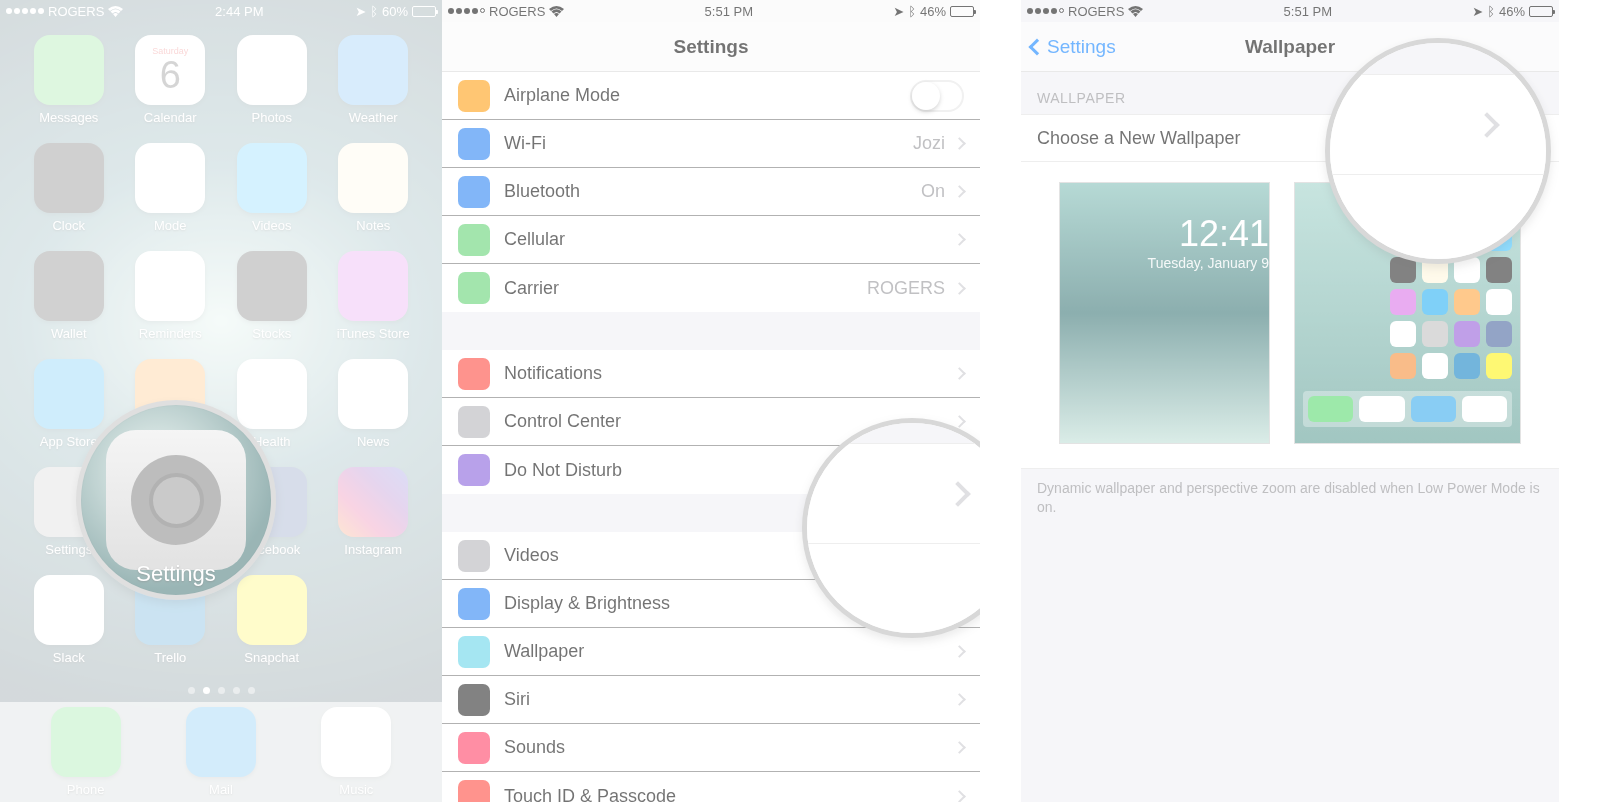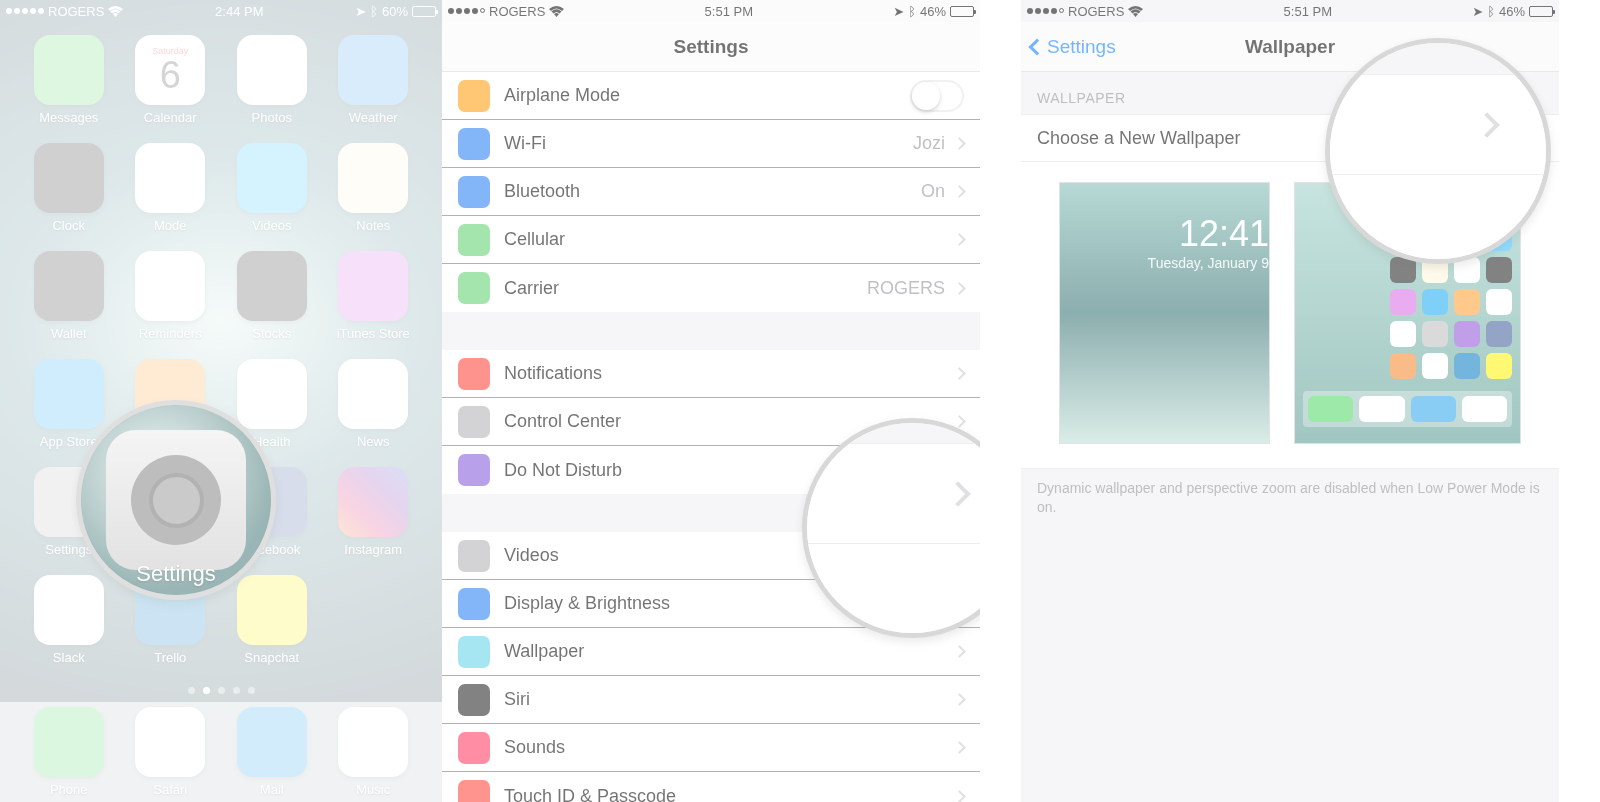--- a/index.html
+++ b/index.html
@@ -220,24 +220,20 @@
         <span></span>
         <span></span>
     </div>
 
     <div class="dock" id="home-dock">
         <div class="app">
           <div class="app-icon" style="background: rgb(78, 216, 100);"></div>
           <div class="app-label">Phone</div>
         </div>
         <div class="app">
-          <div class="app-icon" style="background: rgb(255, 255, 255);"></div>
-          <div class="app-label">Safari</div>
-        </div>
-        <div class="app">
           <div class="app-icon" style="background: rgb(41, 164, 235);"></div>
           <div class="app-label">Mail</div>
         </div>
         <div class="app">
           <div class="app-icon" style="background: rgb(255, 255, 255);"></div>
           <div class="app-label">Music</div>
         </div>
       </div>
   </div>
   <div class="home-overlay"></div>

